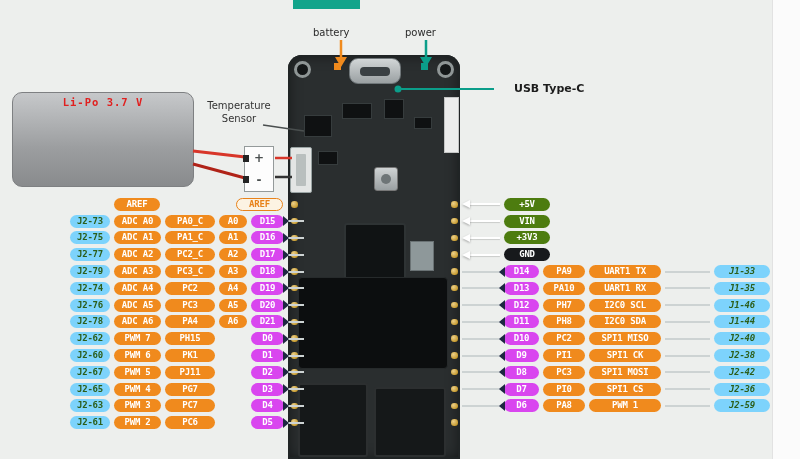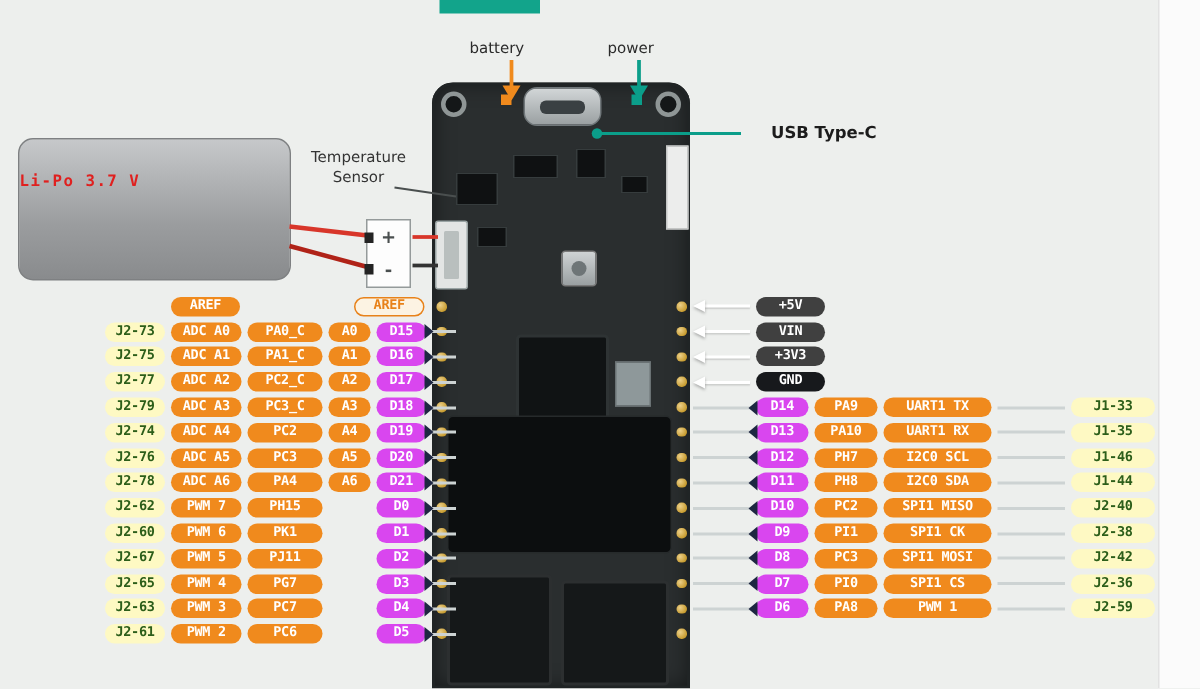--- a/index.html
+++ b/index.html
@@ -51,21 +51,21 @@
                 background:#ecedec; border:1px solid #c4c6c5; }
   .pads { position:absolute; top:146px; display:flex; flex-direction:column; gap:10.3px; }
   .pads.pl { left:3px; } .pads.pr { left:163px; }
   .pad { width:6.5px; height:6.5px; border-radius:50%;
          background:radial-gradient(circle at 35% 35%, #ecd08a, #b8860b); }
 
   
   .lipo { position:absolute; left:12px; top:92px; width:182px; height:95px; z-index:1;
           background:linear-gradient(180deg,#c6c8ca,#9b9d9f 60%,#898b8d);
           border:1px solid #7e8082; border-radius:10px; }
-  .lipo-label { display:block; margin-top:22px; text-align:left; color:#e0201f;
+  .lipo-label { display:block; margin-top:3px; text-align:center; color:#e0201f;
                 font:bold 10.5px "DejaVu Sans Mono", monospace; letter-spacing:1px; }
   .plug { position:absolute; left:244px; top:146px; width:30px; height:46px; z-index:4;
           background:#fdfdfd; border:1px solid #949a9a; display:flex; flex-direction:column;
           align-items:center; justify-content:space-around; color:#4a4f4f;
           font:bold 12px "DejaVu Sans", sans-serif; }
   .crimp { position:absolute; left:-2px; width:6px; height:7px; background:#232323; }
   .crimp.a { top:8px; } .crimp.b { top:29px; }
 
   
   .ann { position:absolute; color:#2b2b2b; font:10px "DejaVu Sans", sans-serif; z-index:6; }
@@ -75,43 +75,43 @@
   .ann.temp { left:198px; top:100px; width:82px; text-align:center; color:#333;
               font:10px "DejaVu Sans", sans-serif; line-height:1.25; }
 
   .overlay { position:absolute; left:0; top:0; z-index:3; pointer-events:none; }
 
   
   .pill { height:13px; border-radius:7px; display:flex; align-items:center; justify-content:center;
           color:#fff; font:bold 9px/13px "DejaVu Sans Mono", monospace; letter-spacing:-0.2px;
           white-space:nowrap; flex:none; }
   .orange { background:#F08A1D; }
-  .green  { background:#fef9c3; color:#2C5E1A;text-align:right; }
+  .green  { background:#7dd3fc; color:#2C5E1A;text-align:right; }
   .navy   { background:#d946ef; }
-  .redp   { background:#404040;text-align:right; }
+  .redp   { background:#4d7c0f;text-align:right; }
   .blackp { background:#17191C; }
   .resetp { background:#ffffff; color:#D2232A; border:1px solid #e4e4e4; }
   .outline-orange { background:#FCF3E3; color:#E8821A; border:1.5px solid #E8821A; }
   .blank { visibility:hidden; }
 
   .left-rows { position:absolute; left:70px; top:196px; width:233px; z-index:4; }
   .lrow { display:flex; align-items:center; height:16.8px; gap:4px; }
   .lrow .conn { width:40px; } .lrow .func { width:47px; } .lrow .pin { width:50px; }
   .lrow .alias { width:28px; } .lrow .dpin { width:33px; position:relative; }
   .lead-l { width:16px; height:2px; background:#cdd3d3; flex:none; }
   .tip-r::after { content:''; position:absolute; right:-5px; top:50%; transform:translateY(-50%);
                   border:5px solid transparent; border-right:0; border-left:6px solid #1E2742; }
   .aref-row { position:relative; height:16.8px; }
   .aref-row .a1 { position:absolute; left:44px; top:2px; width:46px; }
   .aref-row .a2 { position:absolute; left:166px; top:2px; width:47px; }
 
   .right-rows { position:absolute; left:462px; top:196px; width:308px; z-index:4; }
   .rrow { display:flex; align-items:center; height:16.8px; gap:4px; }
   .rrow .dpin { width:35px; position:relative; } .rrow .pin { width:42px; }
-  .rrow .func { width:72px; } .rrow .conn2 { width:56px; }
+  .rrow .func { width:72px; } .rrow .conn2 { width:56px;font-style:italic; }
   .lead-r { width:38px; height:2px; background:#cdd3d3; flex:none; }
   .lead2 { flex:1; height:2px; background:#cdd3d3; }
   .tip-l::before { content:''; position:absolute; left:-5px; top:50%; transform:translateY(-50%);
                    border:5px solid transparent; border-left:0; border-right:6px solid #1E2742; }
   .pw-lead { width:38px; display:flex; align-items:center; flex:none; }
   .tri { width:0; height:0; border-top:4px solid transparent; border-bottom:4px solid transparent;
          border-right:8px solid #ffffff; filter:drop-shadow(0 1px 1px rgba(0,0,0,.3)); }
   .tail { flex:1; height:2px; background:#ffffff; box-shadow:0 1px 1px rgba(0,0,0,.15); }
   .pwrp { width:46px; } .resetw { width:48px; } .nrstw { width:48px; }
 </style>

